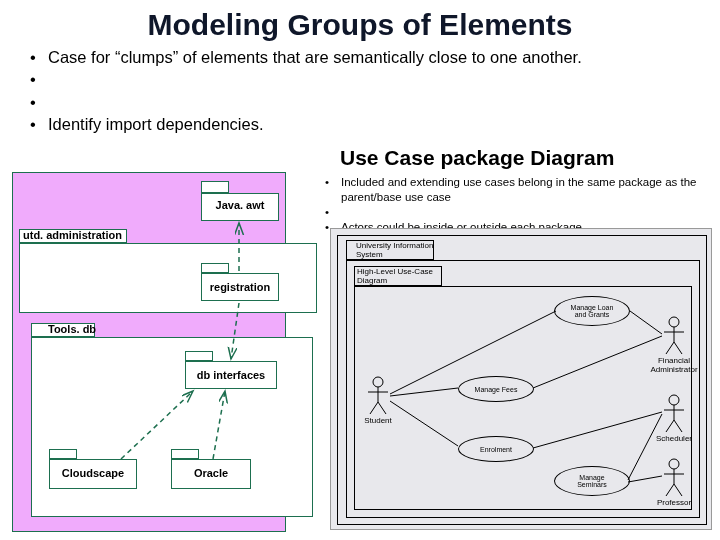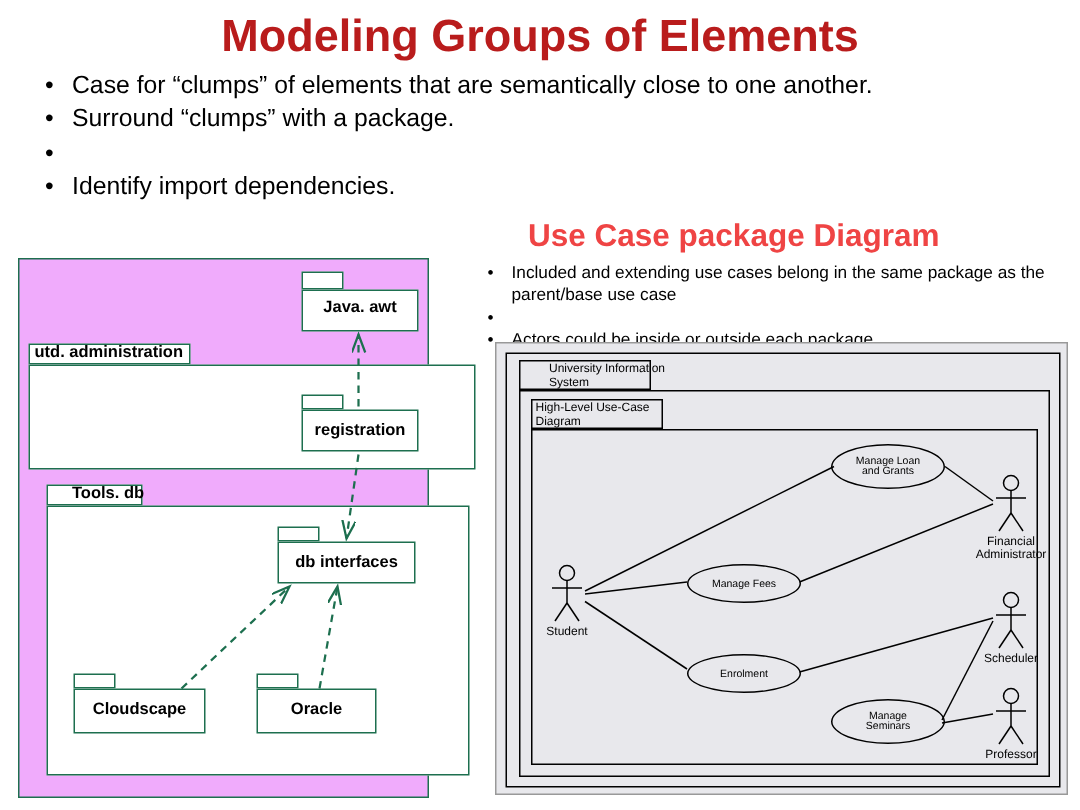--- a/index.html
+++ b/index.html
@@ -6,46 +6,46 @@
   body {
     margin: 0;
     width: 720px;
     height: 540px;
     background: #fff;
     font-family: Arial, sans-serif;
     position: relative;
     overflow: hidden;
   }
   .title {
-    color: #b91c1c;
+    color: #0f172a;
     font-size: 30px;
     font-weight: bold;
     text-align: center;
     padding: 8px 0 4px;
   }
   .bullets {
     padding: 0 20px 4px 30px;
   }
   .bullet-row {
     display: flex;
     align-items: flex-start;
     font-size: 16.5px;
     line-height: 1.35;
     color: #000;
   }
   .bullet-dot {
     width: 18px;
     flex-shrink: 0;
   }
   .sub-title {
-    color: #ef4444;
+    color: #000000;
     font-size: 21px;
     font-weight: bold;
     position: absolute;
-    left: 352px;
+    left: 340px;
     top: 146px;
   }
   .sub-bullets {
     position: absolute;
     left: 325px;
     top: 175px;
     width: 390px;
   }
   .sub-bullet-row {
     display: flex;
@@ -134,21 +134,20 @@
 
 <div class="title">Modeling Groups of Elements</div>
 
 <div class="bullets">
   <div class="bullet-row">
     <span class="bullet-dot">•</span>
     <span>Case for “clumps” of elements that are semantically close to one another.</span>
   </div>
   <div class="bullet-row">
     <span class="bullet-dot">•</span>
-    <span>Surround “clumps” with a package.</span>
   </div>
   <div class="bullet-row">
     <span class="bullet-dot">•</span>
   </div>
   <div class="bullet-row">
     <span class="bullet-dot">•</span>
     <span>Identify import dependencies.</span>
   </div>
 </div>
 
@@ -212,21 +211,21 @@
     <line x1="108" y1="286" x2="180" y2="218" stroke="#1d6f4f" stroke-width="1.5" stroke-dasharray="5,4" marker-end="url(#arrGreen)"></line>
 
     <line x1="200" y1="286" x2="212" y2="218" stroke="#1d6f4f" stroke-width="1.5" stroke-dasharray="5,4" marker-end="url(#arrGreen)"></line>
   </svg>
 </div>
 
 <div class="right-diagram">
   <div class="ucd-outer">
 
     <div class="ucd-pkg" style="left:8px;top:4px;width:88px;height:20px"></div>
-    <div class="ucd-label" style="left:28px;top:5px;width:84px;white-space:pre-line">University Information
+    <div class="ucd-label" style="left:18px;top:5px;width:84px;white-space:pre-line">University Information
 System</div>
     <div class="ucd-pkg" style="left:8px;top:24px;width:354px;height:258px"></div>
 
     <div class="ucd-pkg" style="left:16px;top:30px;width:88px;height:20px"></div>
     <div class="ucd-label" style="left:19px;top:31px;width:84px;white-space:pre-line">High-Level Use-Case
 Diagram</div>
     <div class="ucd-pkg" style="left:16px;top:50px;width:338px;height:224px"></div>
 
     <svg class="actor" style="left:26px;top:140px" width="28" height="46">
       <circle cx="14" cy="6" r="5" stroke="#000" fill="none"></circle>

